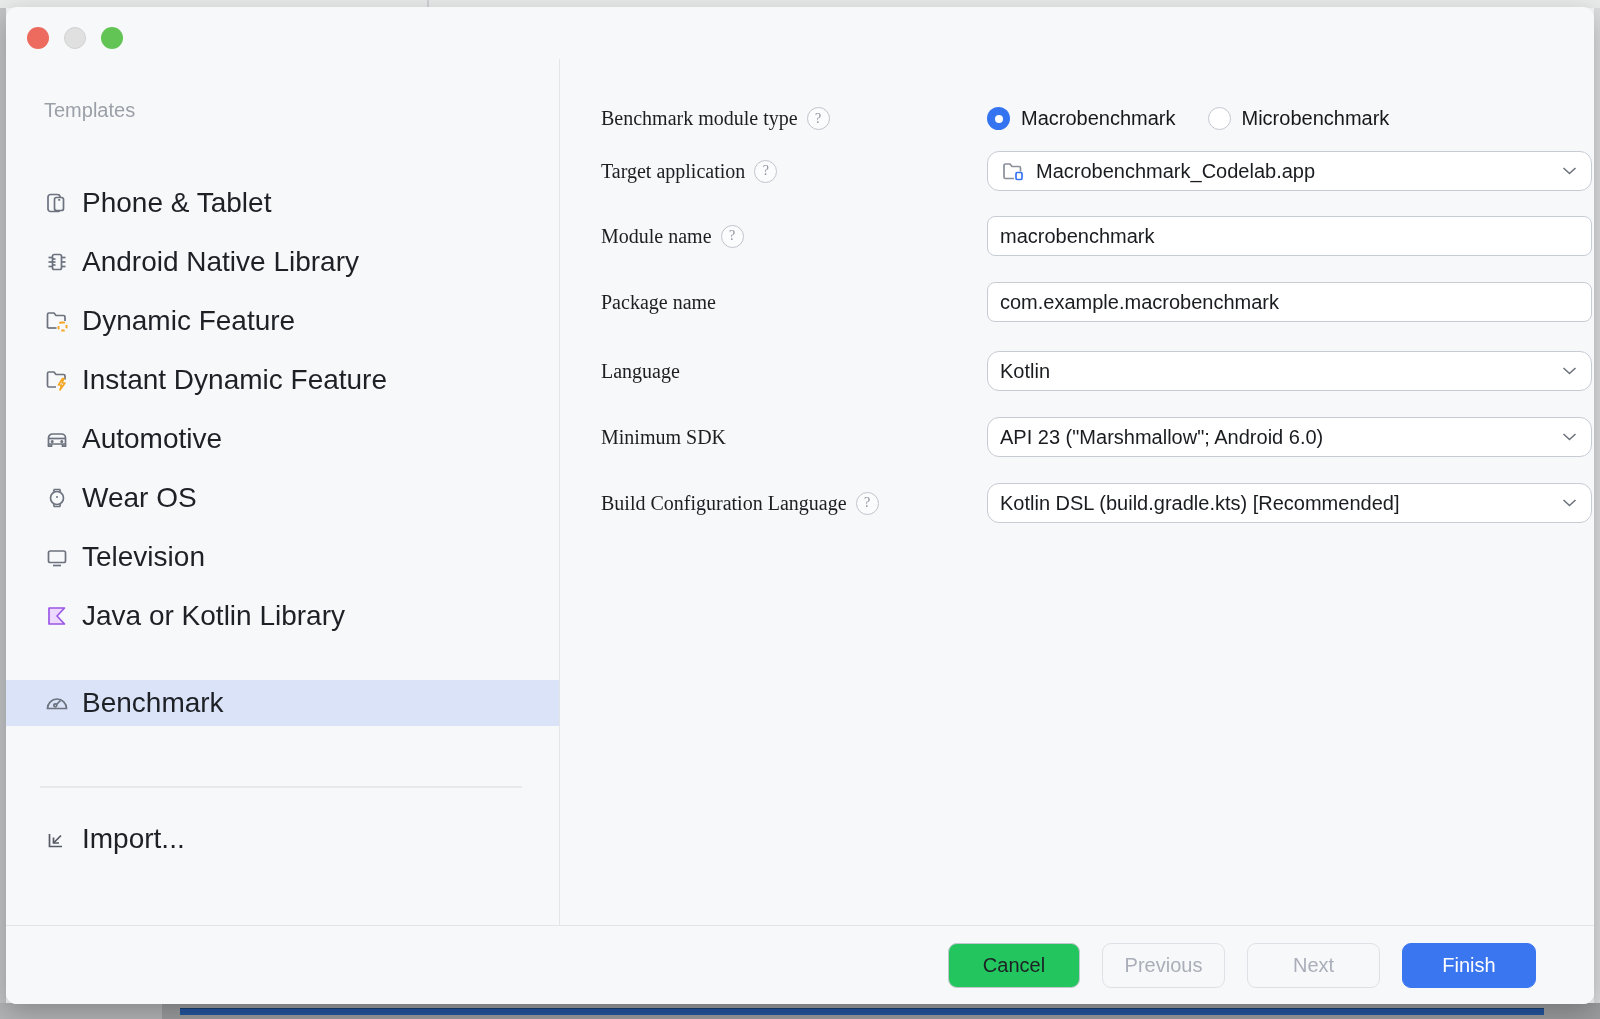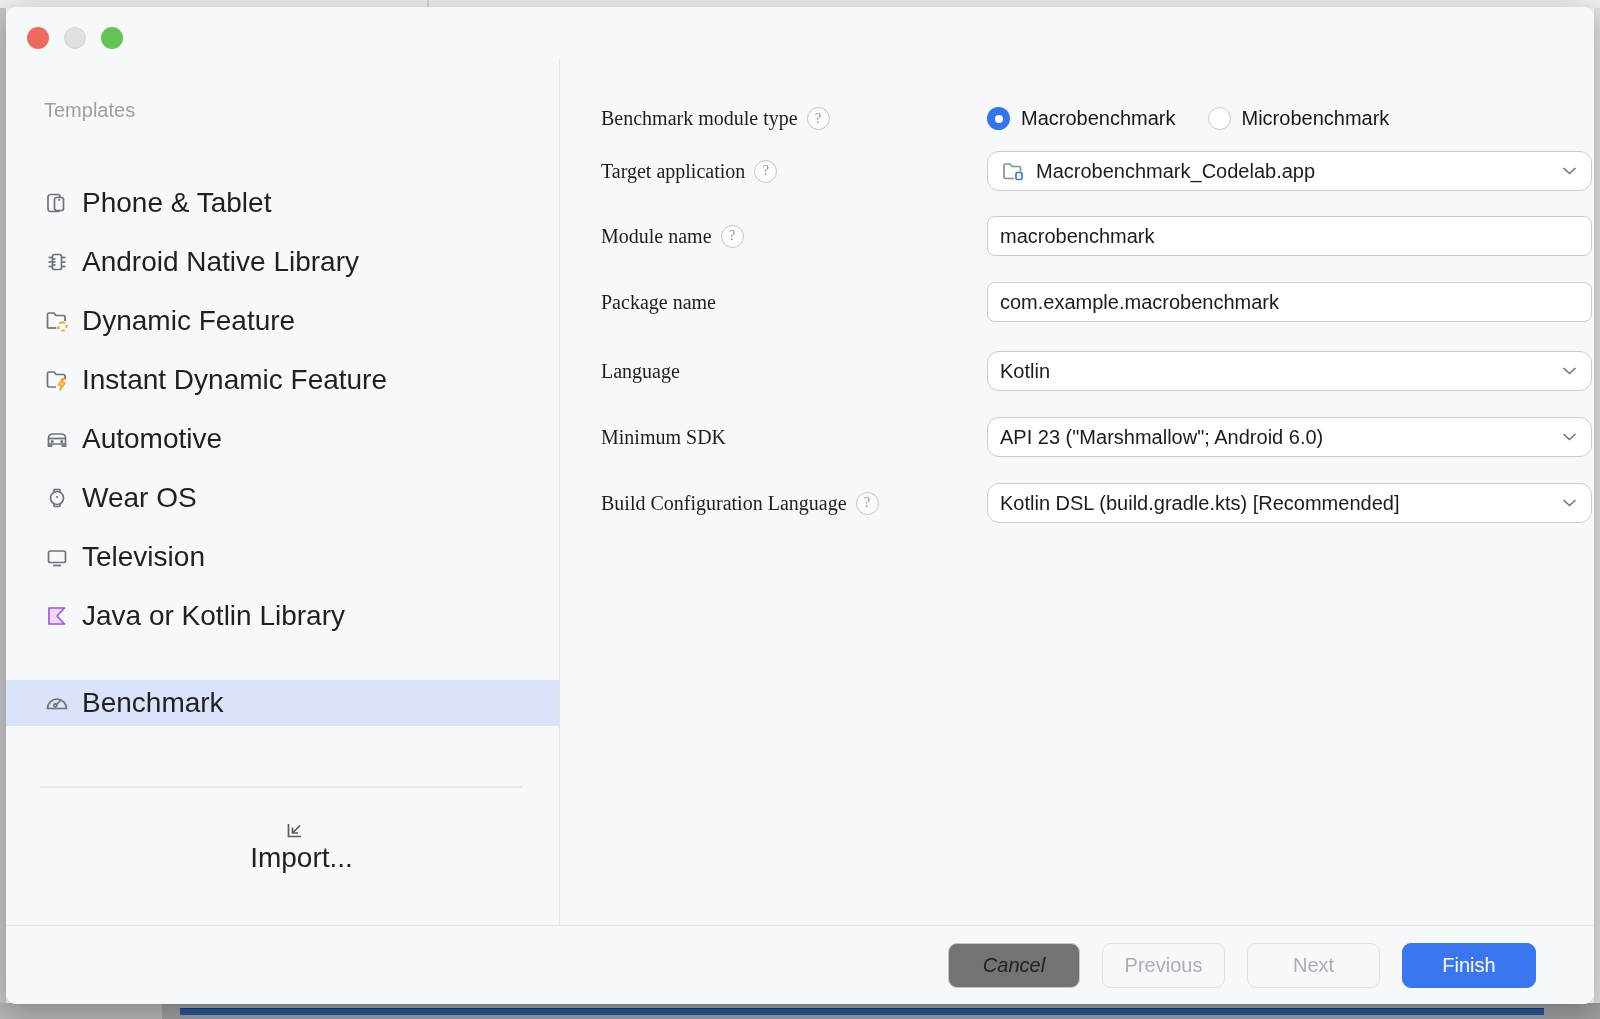--- a/index.html
+++ b/index.html
@@ -34,21 +34,21 @@
 
   
   .sidebar { width:554px; border-right:1px solid #e4e5e8; padding-top:40px; position:relative; }
   .tpl-header { padding-left:38px; font-size:20px; color:#9ba0a8; height:24px; margin-bottom:57px; }
   .tpl-item { height:46px; margin-bottom:13px; display:flex; align-items:center; padding-left:38px;
     font-size:28px; color:#1d2025; cursor:default; }
   .tpl-item .ticon { width:26px; height:26px; margin-right:12px; flex:0 0 26px; display:flex;
     align-items:center; justify-content:center; }
   .tpl-item.selected { background:#dbe3f9; margin-bottom:13px;margin-top:41px; }
   .side-divider { height:2px; background:#e7e8ea; margin:60px 37px 0 34px; }
-  .import-item { margin-top:28px;flex-direction:column; }
+  .import-item { margin-top:28px; }
 
   
   .main { flex:1; padding:48px 0 0 41px; }
   .frow { display:flex; align-items:center; }
   .frow .labelcell { width:386px; display:flex; align-items:center; font-size:20px; color:#1c1e22;font-family:Liberation Serif, serif; }
   .help { width:23px; height:23px; border-radius:50%; border:1.5px solid #bfc4cc; color:#8d939d;
     font-size:14px; display:inline-flex; align-items:center; justify-content:center;
     margin-left:9px; flex:0 0 23px; background:#fbfcfd; }
   .control { width:605px; }
   .field { height:40px; background:#ffffff; border:1px solid #c7cbd3; border-radius:12px;
@@ -70,21 +70,21 @@
   .radio.off { background:#fff; border:1.5px solid #c3c7cf; }
 
   .mod-icon { margin-right:10px; display:flex; }
 
   
   .footer { position:absolute; left:0; bottom:0; width:100%; height:79px; border-top:1px solid #e4e5e8;
     display:flex; align-items:center; justify-content:flex-end; padding-right:58px; gap:22px;
     background:#f7f8fa; }
   .btn { height:45px; border-radius:9px; font-size:20px; display:flex; align-items:center;
     justify-content:center; font-family:inherit; cursor:pointer; }
-  .btn.default { background:#737373; border:1px solid #c2c6ce; color:#1d2024; width:132px;font-style:italic; }
+  .btn.default { background:#22c55e; border:1px solid #c2c6ce; color:#1d2024; width:132px; }
   .btn.disabled { background:#f7f8fa; border:1px solid #dee1e6; color:#a9aeb8; cursor:default; }
   .btn.primary { background:#3b76f1; border:1px solid #3b76f1; color:#fff; width:134px; font-weight:400; }
   .btn.prev { width:123px; } .btn.next { width:133px; }
 
   svg { display:block; }
 </style>
 </head>
 <body>
 
 <div class="bg-top">

